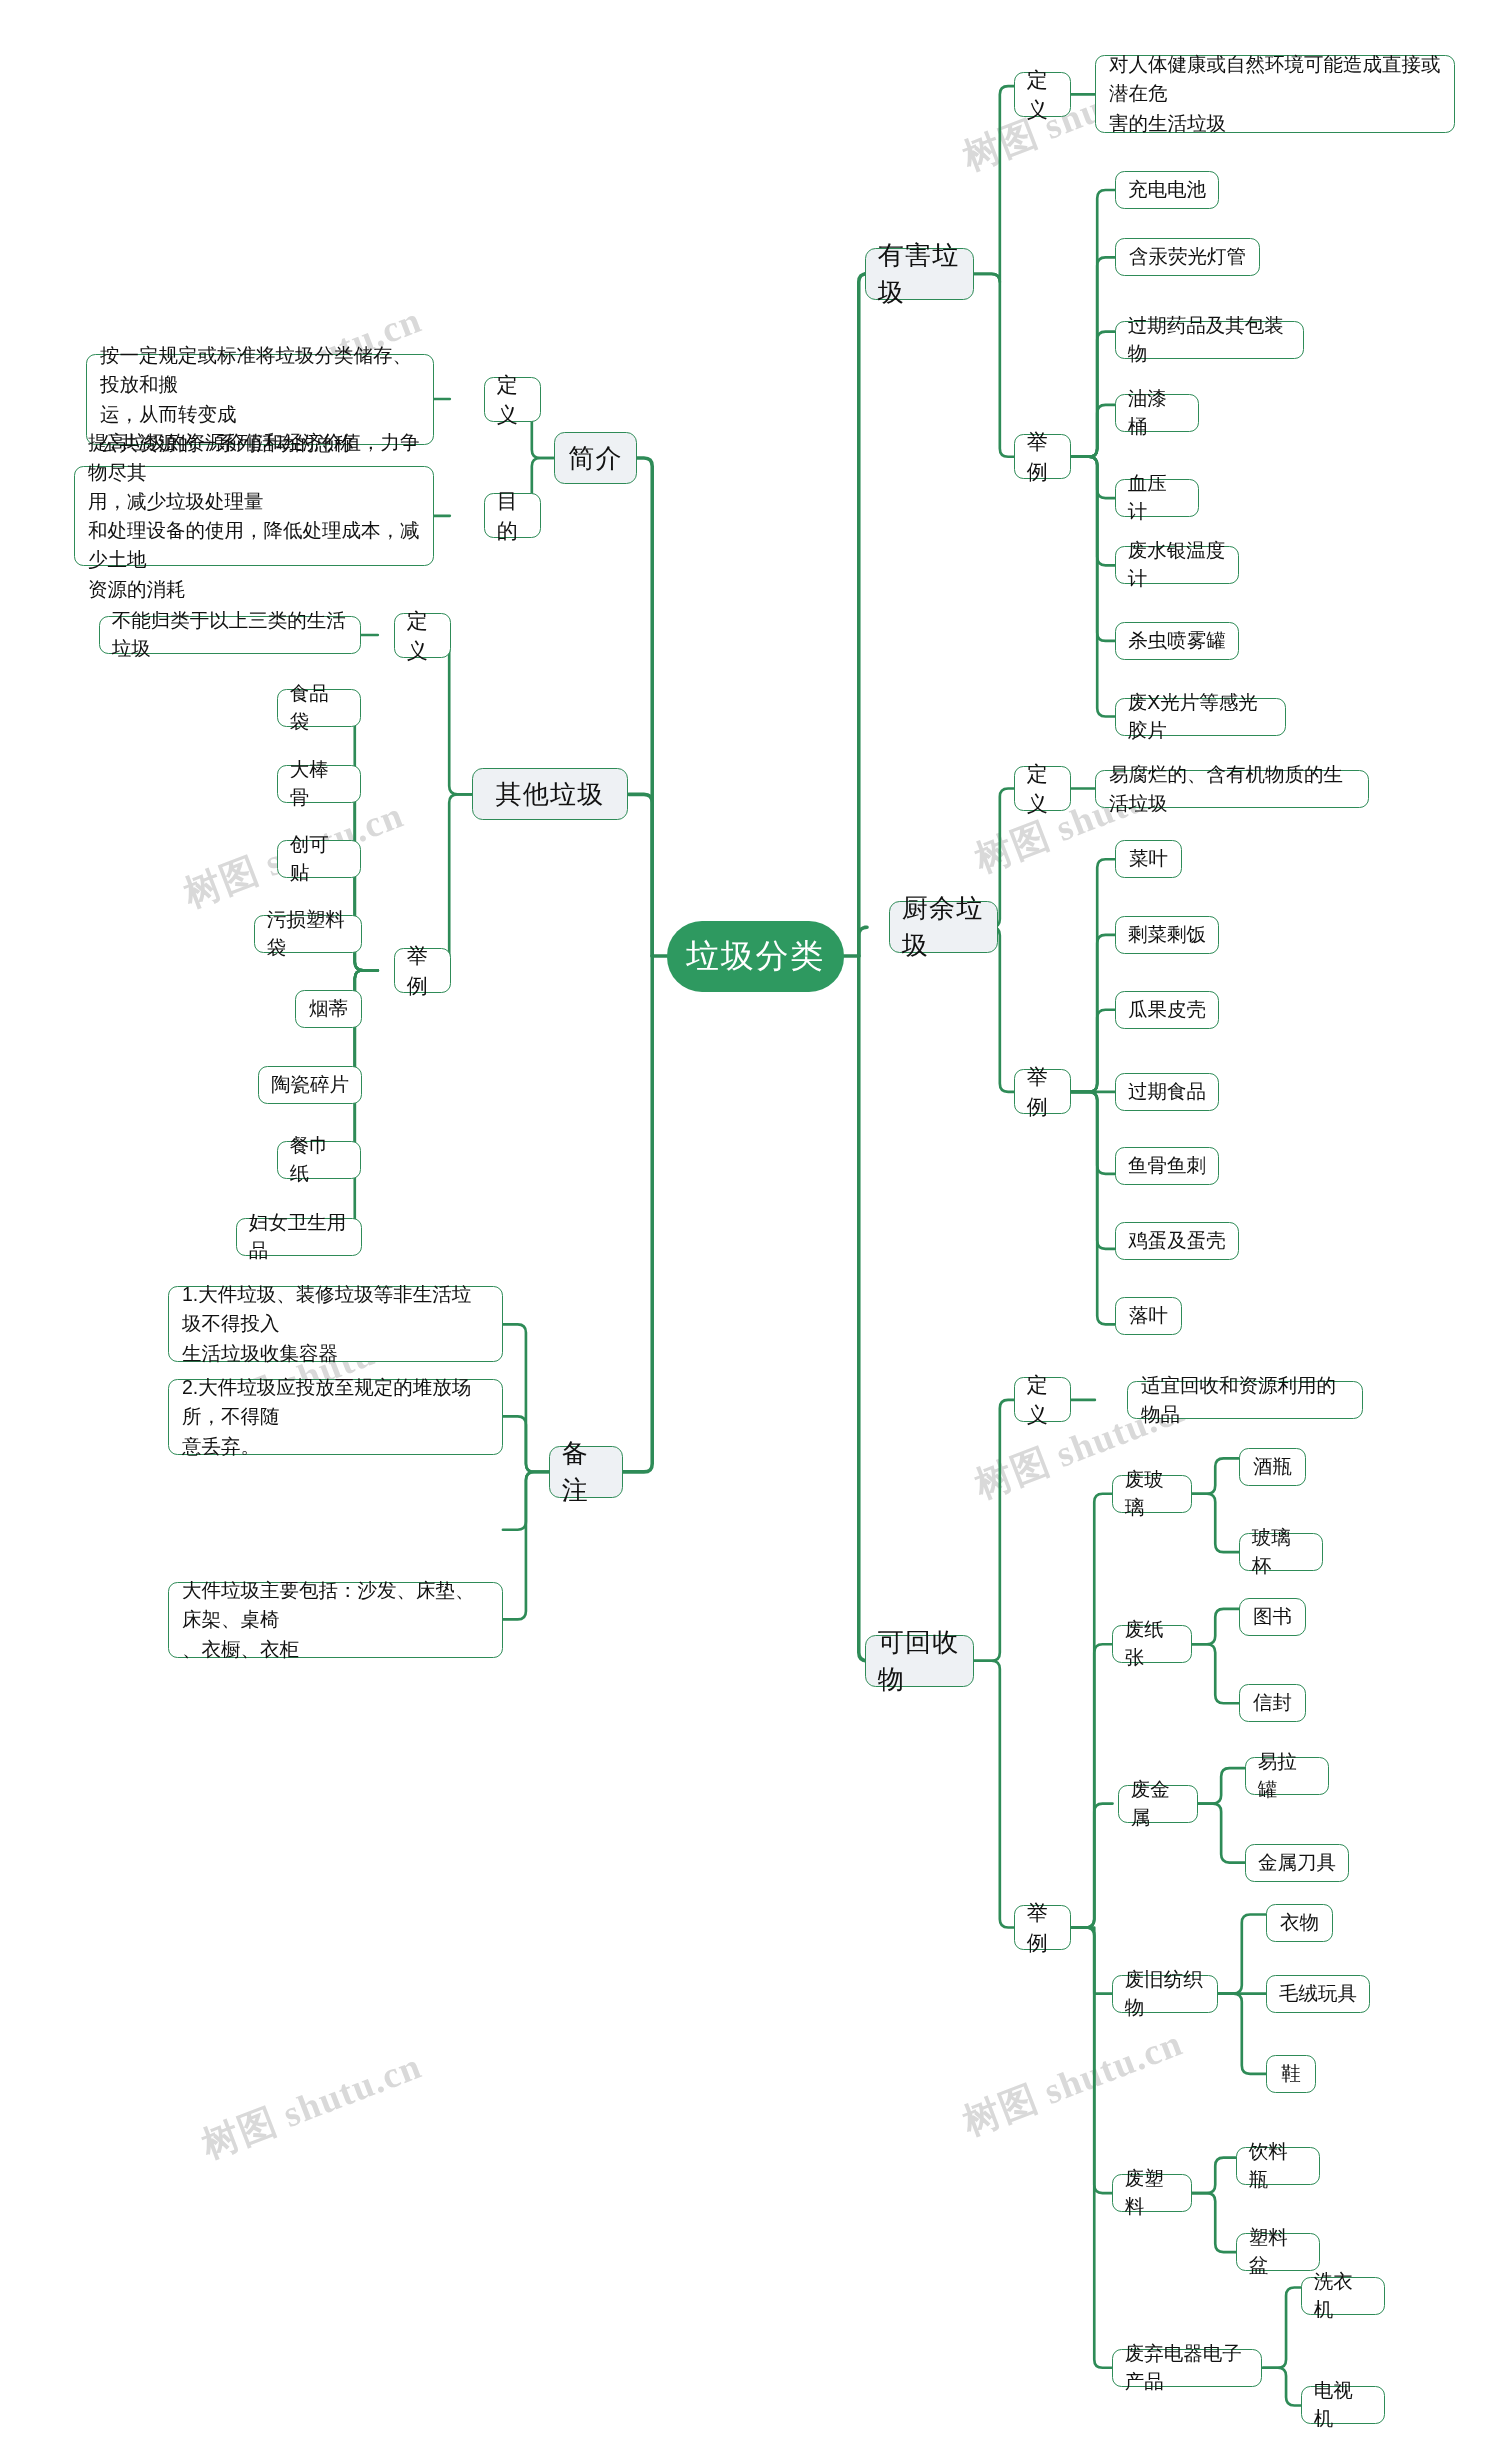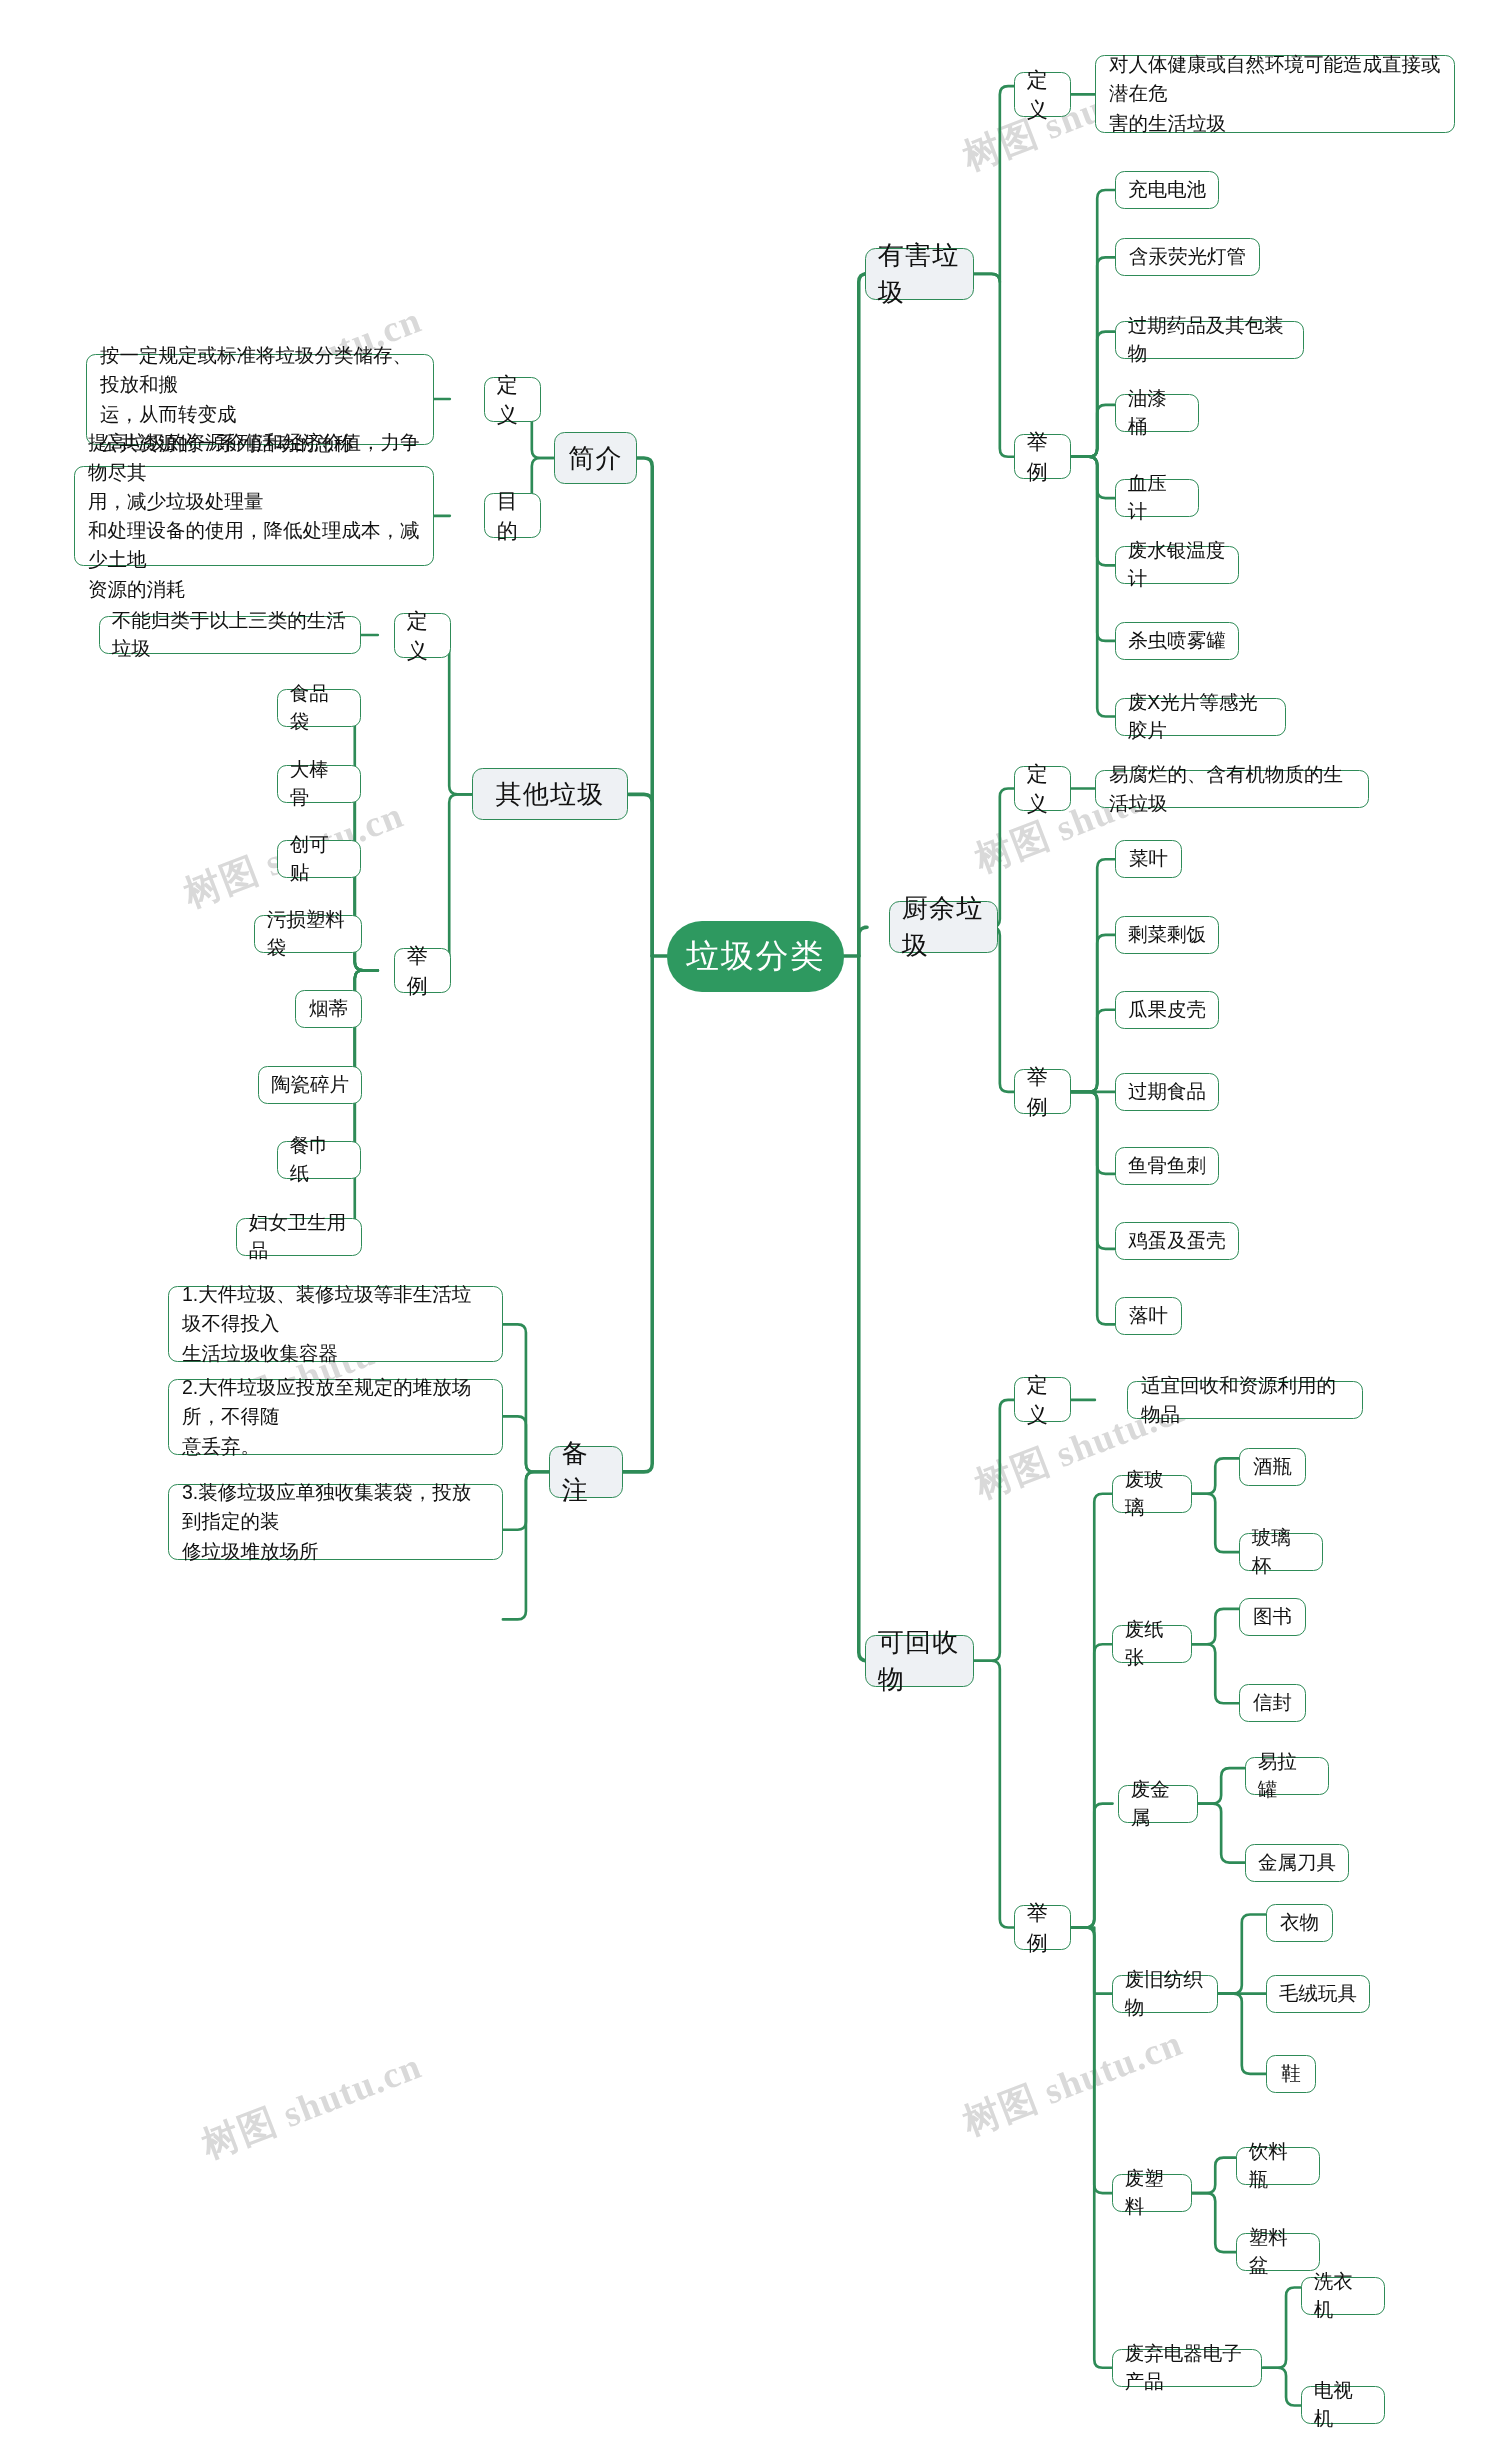--- a/index.html
+++ b/index.html
@@ -273,17 +273,17 @@
   <div class="node leaf" style="left:295px;top:990px;width:67px;height:38px;">烟蒂</div>
   <div class="node leaf" style="left:258px;top:1066px;width:104px;height:38px;">陶瓷碎片</div>
   <div class="node leaf" style="left:277px;top:1141px;width:84px;height:38px;">餐巾纸</div>
   <div class="node leaf" style="left:236px;top:1218px;width:126px;height:38px;">妇女卫生用品</div>
 
   <div class="node lvl1" style="left:549px;top:1446px;width:74px;height:52px;">备注</div>
   <div class="node para" style="left:168px;top:1286px;width:335px;height:76px;">1.大件垃圾、装修垃圾等非生活垃圾不得投入
 生活垃圾收集容器</div>
   <div class="node para" style="left:168px;top:1379px;width:335px;height:76px;">2.大件垃圾应投放至规定的堆放场所，不得随
 意丢弃。</div>
-  <div class="node para" style="left:168px;top:1484px;width:335px;height:76px;">3.装修垃圾应单独收集装袋，投放到指定的装
-修垃圾堆放场所</div>
+  <div class="node para" style="left:168px;top:1582px;width:335px;height:76px;">大件垃圾主要包括：沙发、床垫、床架、桌椅
+、衣橱、衣柜</div>
 
 </div>
 
 
 </body></html>

